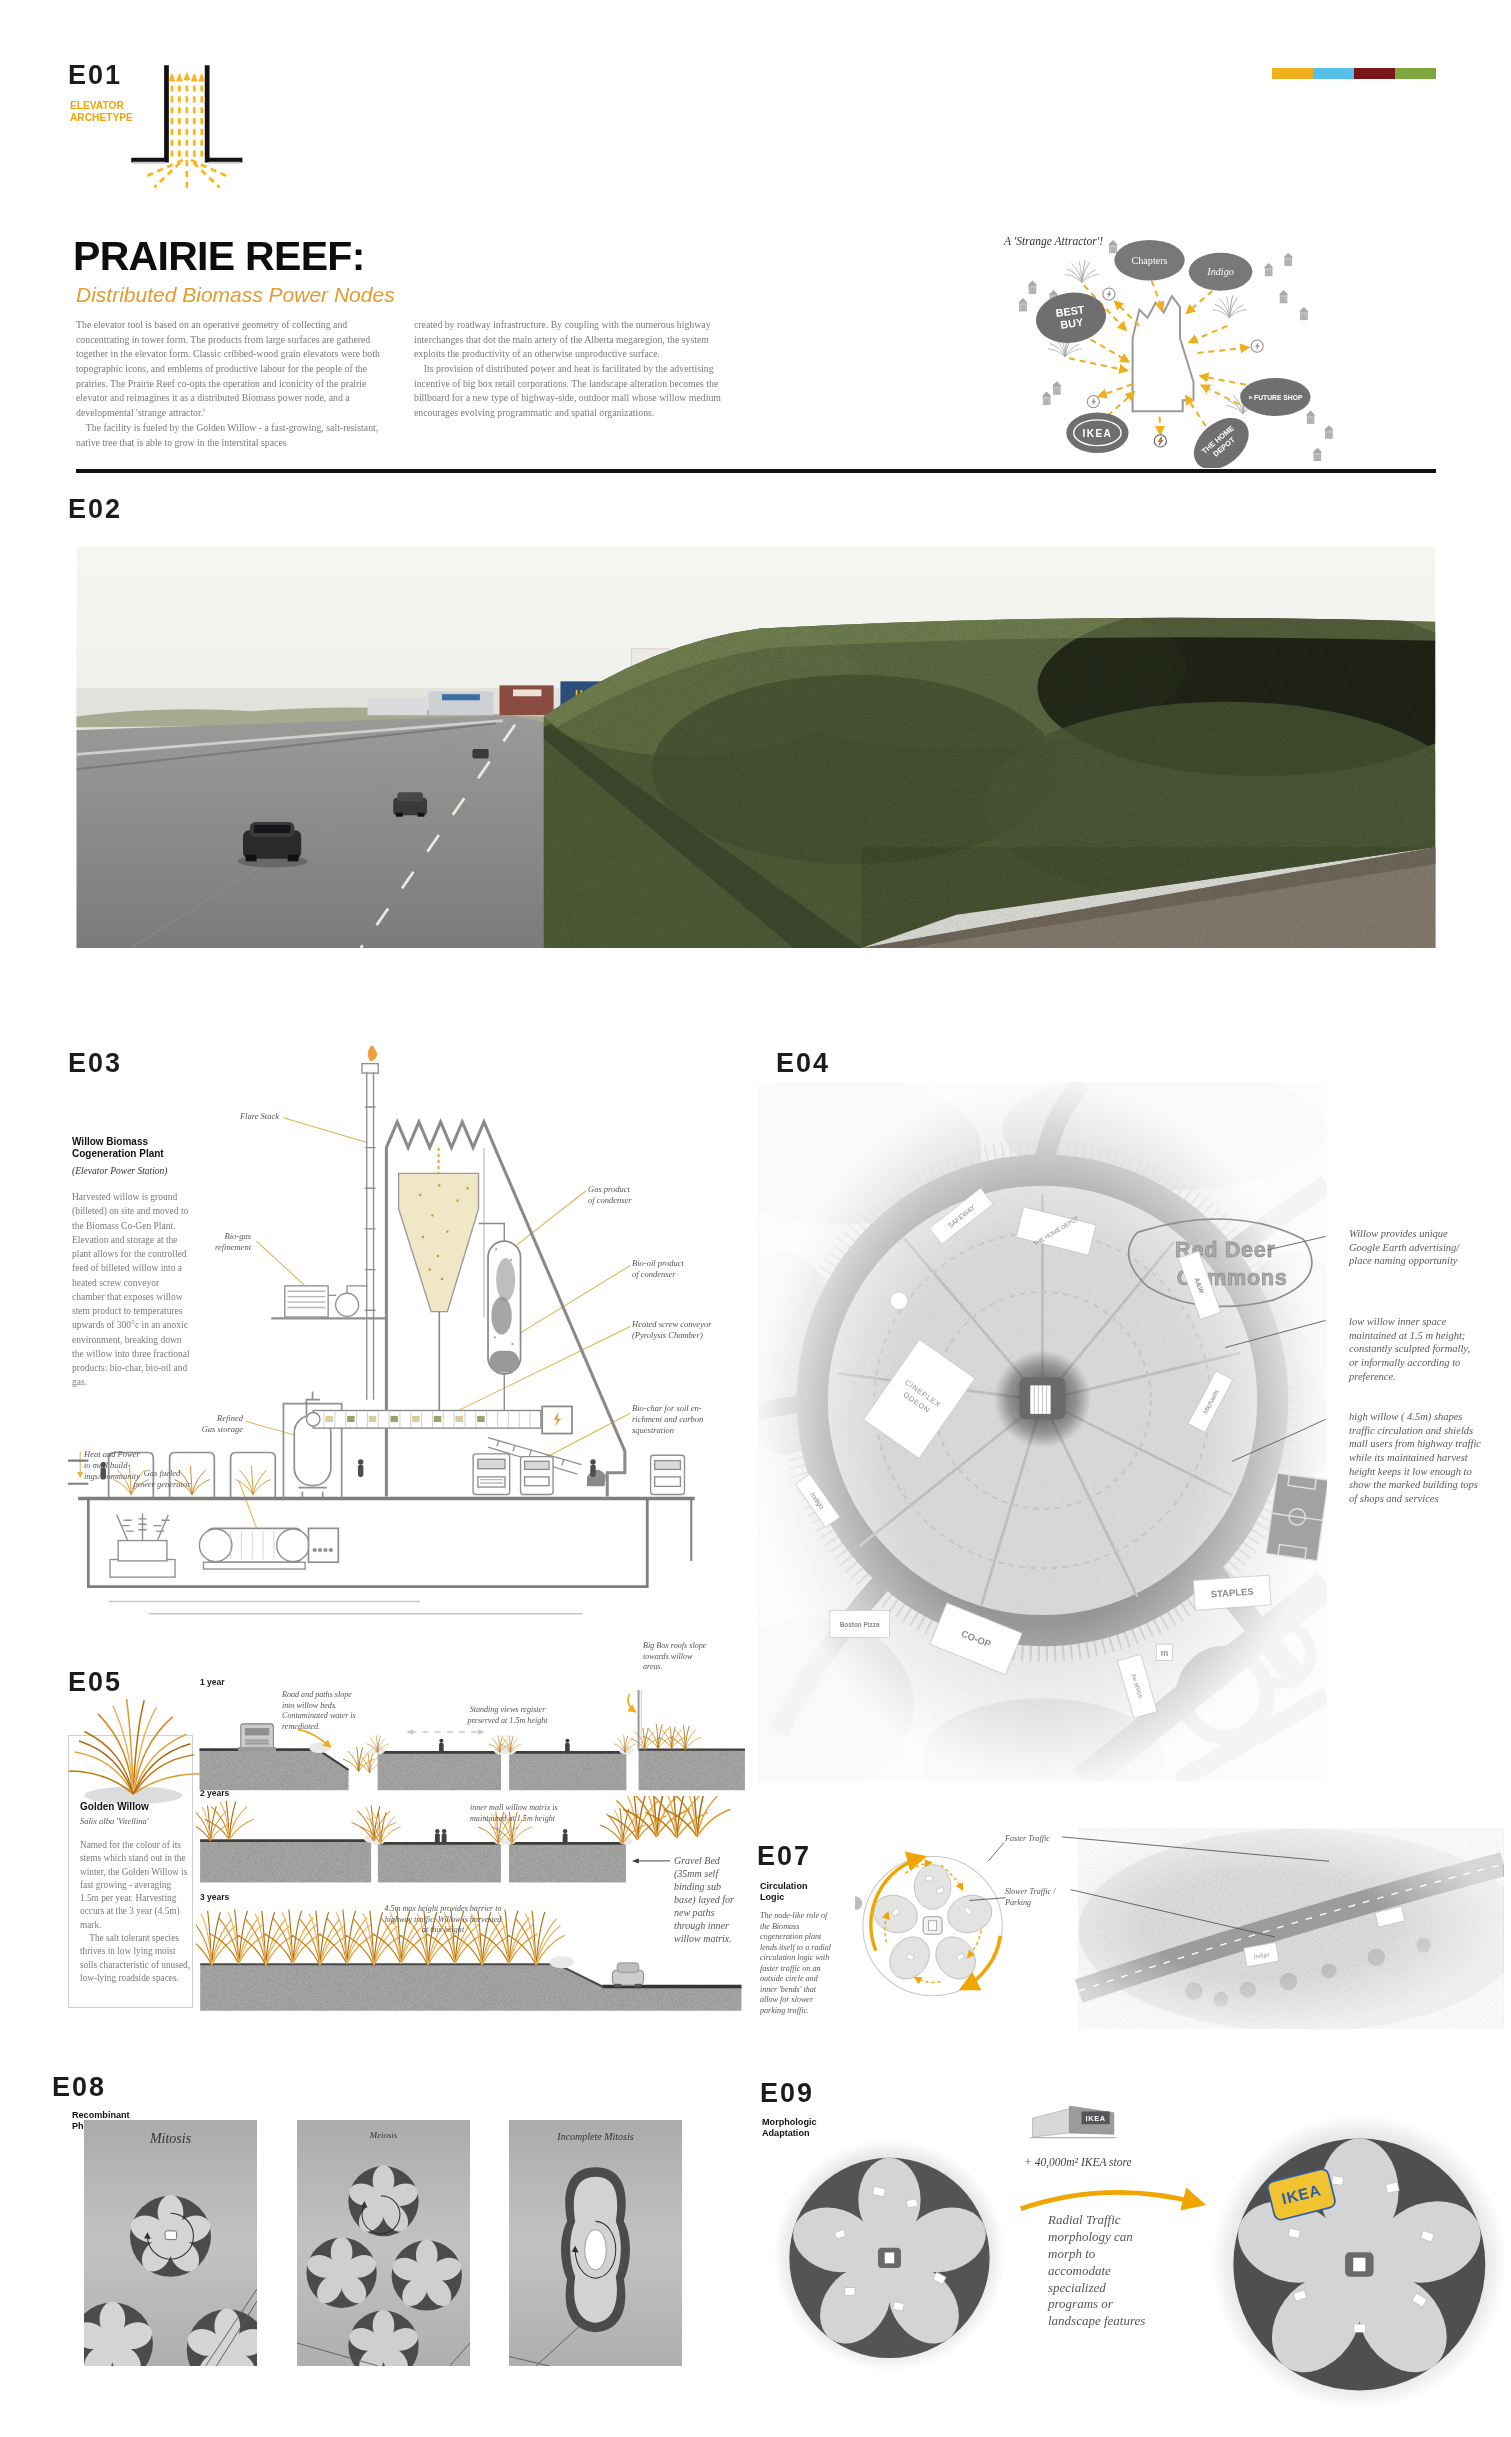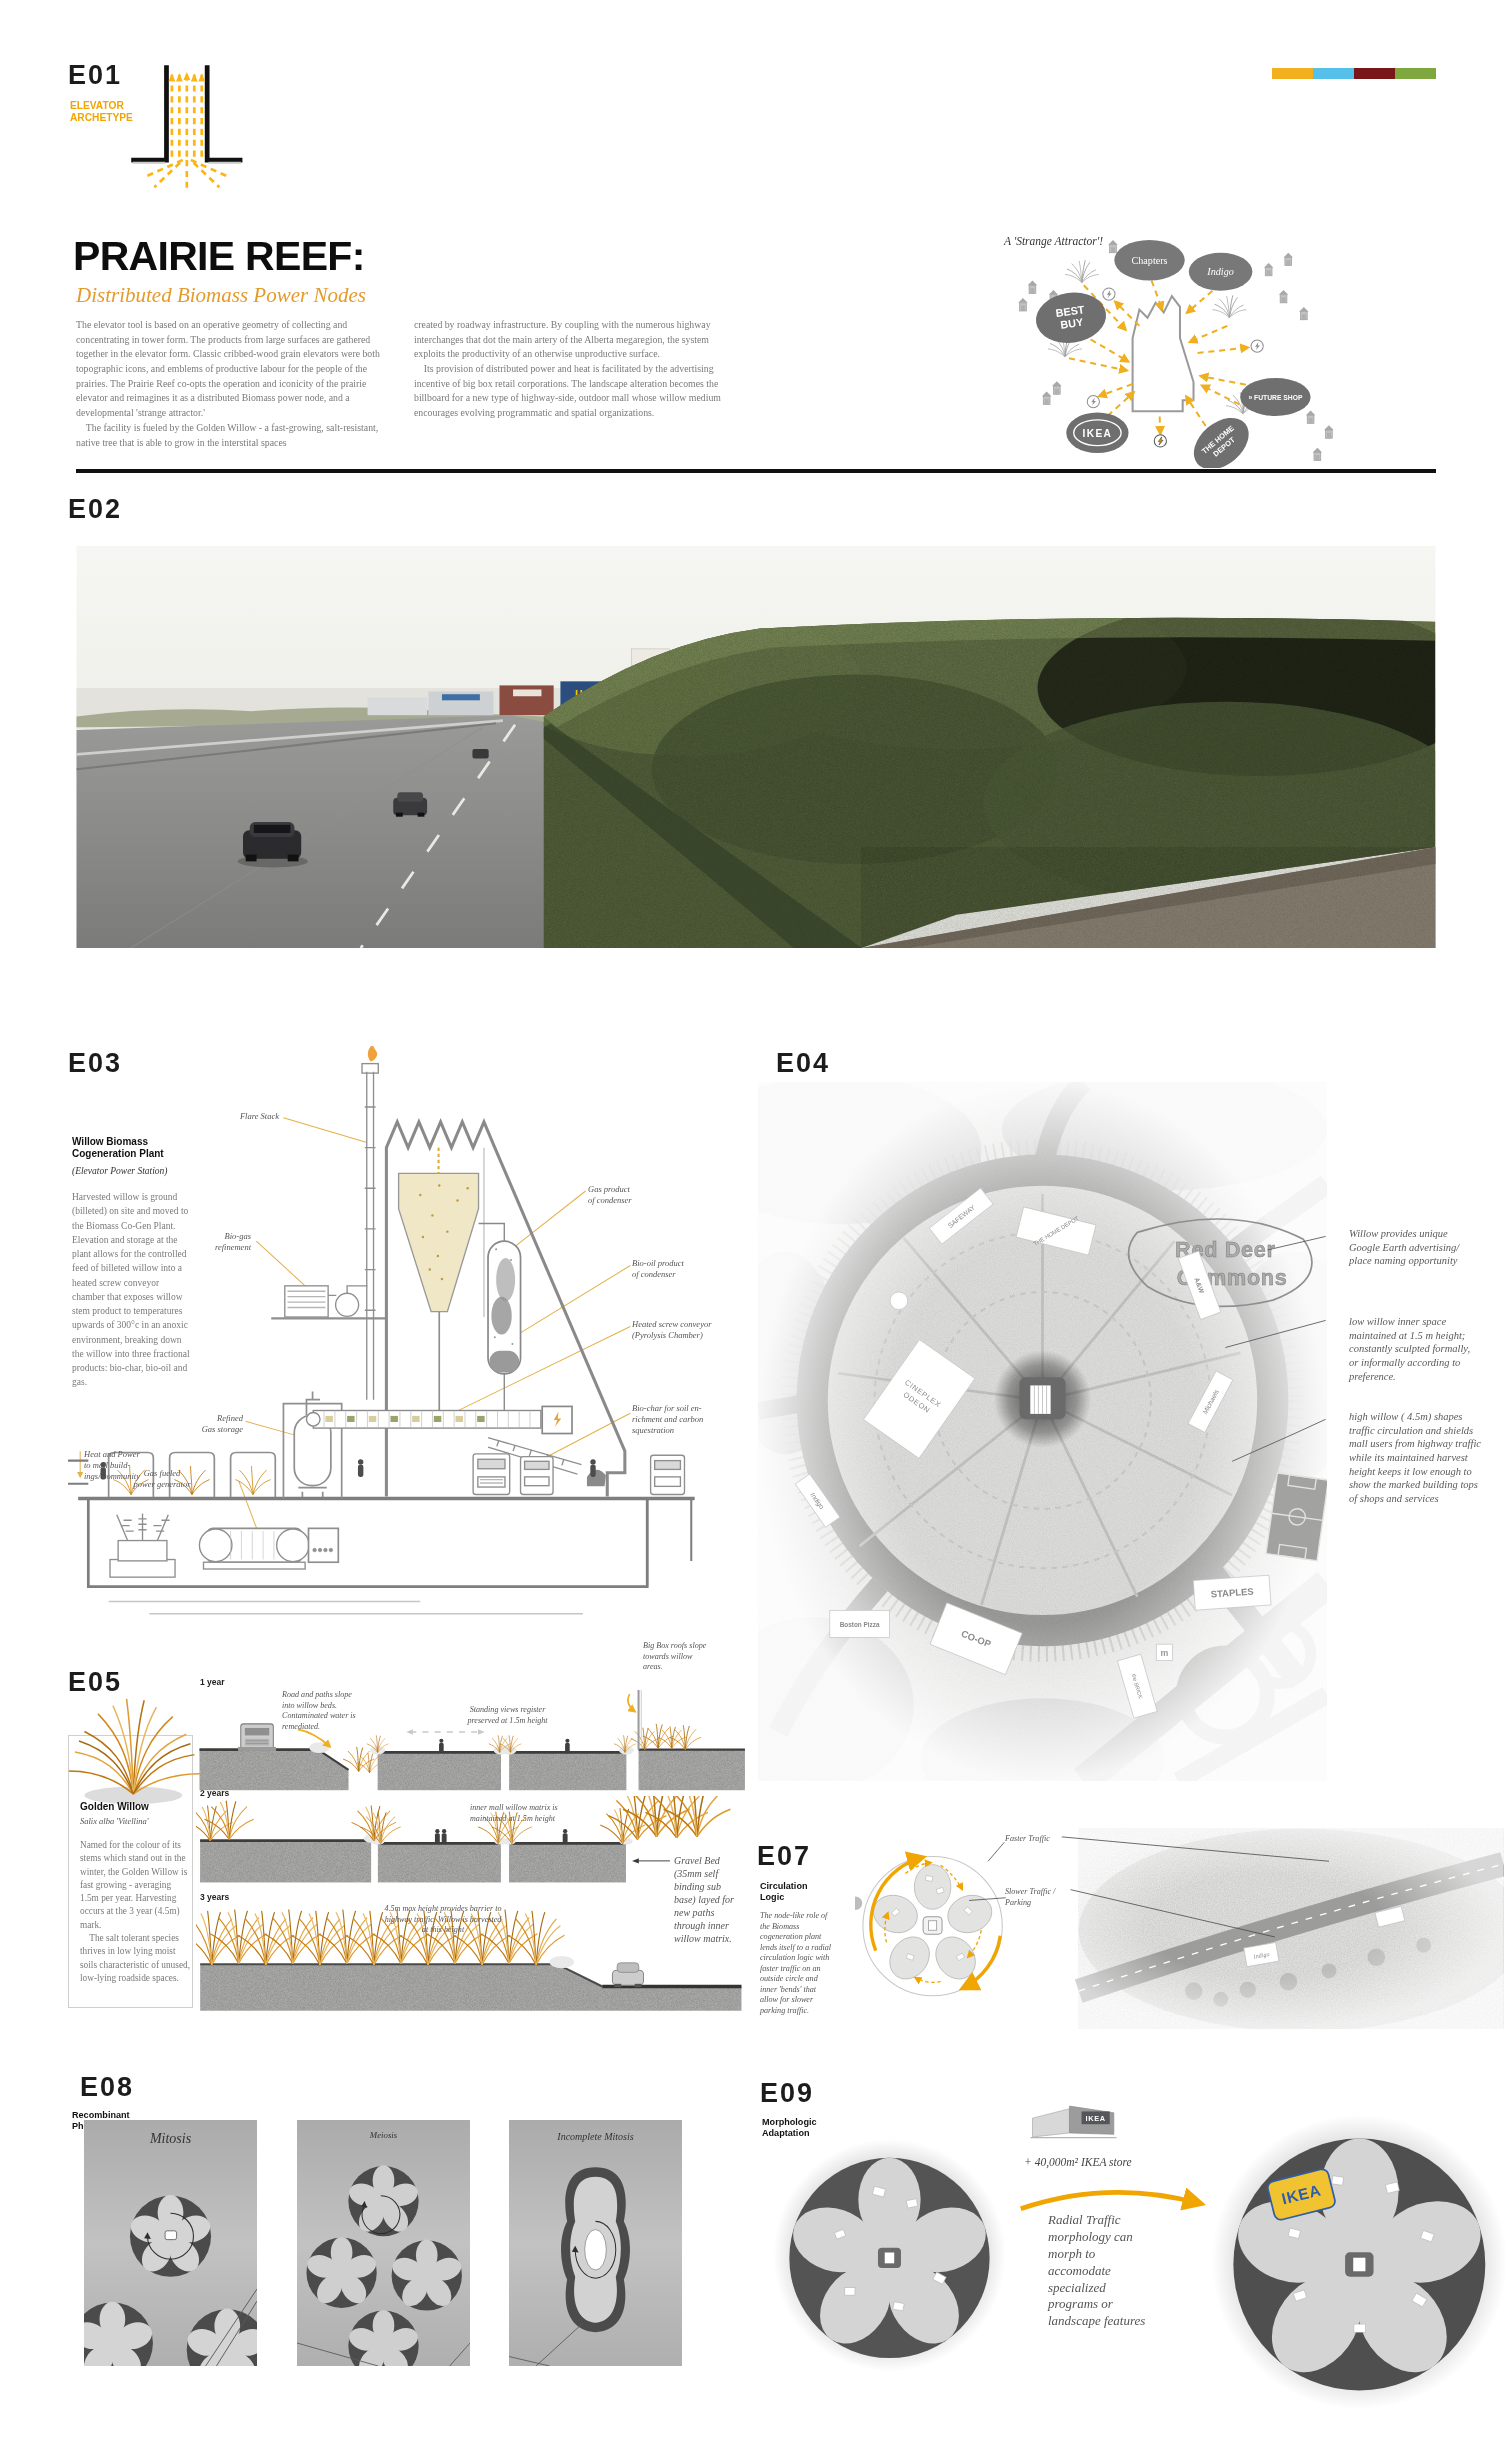--- a/index.html
+++ b/index.html
@@ -1,20 +1,20 @@
 <!DOCTYPE html>
 <html style="font-size:10.8px"><head>
 <meta charset="utf-8">
 <style>
   html,body{margin:0;padding:0;background:#fff}
   #board{position:relative;width:1511px;height:2438px;background:#fff;overflow:hidden;
          font-family:"Liberation Sans",sans-serif}
   .abs{position:absolute}
   .slab{font-family:"Liberation Sans",sans-serif;font-weight:700;font-size:27px;color:#1c1c1c;letter-spacing:2px}
-  .ser{font-family:Liberation Serif, serif}
+  .ser{font-family:Liberation Sans, sans-serif}
   .body{font-family:"Liberation Serif",serif;color:#7a7a7a;font-size:9.8px;line-height:1.5;white-space:pre-line}
   .anno{font-family:"Liberation Serif",serif;font-style:italic;color:#555;font-size:8.5px;line-height:1.3;white-space:pre-line}
   .anno-lg{font-size:10.5px;color:#5a5a5a}
   .bhead{font-family:"Liberation Sans",sans-serif;font-weight:bold;color:#111;font-size:10px;line-height:1.2;white-space:pre-line}
   .bhead-sm{font-size:9.1px}
   .stage{font-family:"Liberation Sans",sans-serif;font-weight:bold;color:#222;font-size:8.5px}
   .gold{color:#E49B2D}
   .right{text-align:right}.center{text-align:center}
   .rule{background:#101010}
   .swatch{display:inline-block;width:41px;height:10.8px;vertical-align:top}
@@ -930,21 +930,21 @@
       <path d="M196,58 L220,30"></path>
         <path d="M305,22 L700,58"></path>
       <path d="M222,112 L168,116"></path>
         <path d="M318,100 L620,170"></path>
     </g>
   </svg>
   <div class="abs anno" style="left:1005px;top:1834px;width:58px;font-size:8.1px">Faster Traffic</div>
   <div class="abs anno" style="left:1005px;top:1887px;width:64px;font-size:8.1px">Slower Traffic /
 Parking</div>
 
-  <div class="abs slab" style="left:80px;top:2072px">E08</div>
+  <div class="abs slab" style="left:52px;top:2072px">E08</div>
   <div class="abs bhead bhead-sm" style="left:72px;top:2110px">Recombinant
 Phenotypes</div>
 
   <svg class="abs" style="left:84px;top:2120px" width="173" height="246" viewBox="0 0 256 364">
     <defs>
       <linearGradient id="pg1" x1="0" y1="0" x2="0" y2="1">
           <stop offset="0" stop-color="#ababab"></stop>
           <stop offset="0.5" stop-color="#c2c2c2"></stop>
           <stop offset="1" stop-color="#aFaFaF"></stop>
         </linearGradient>

